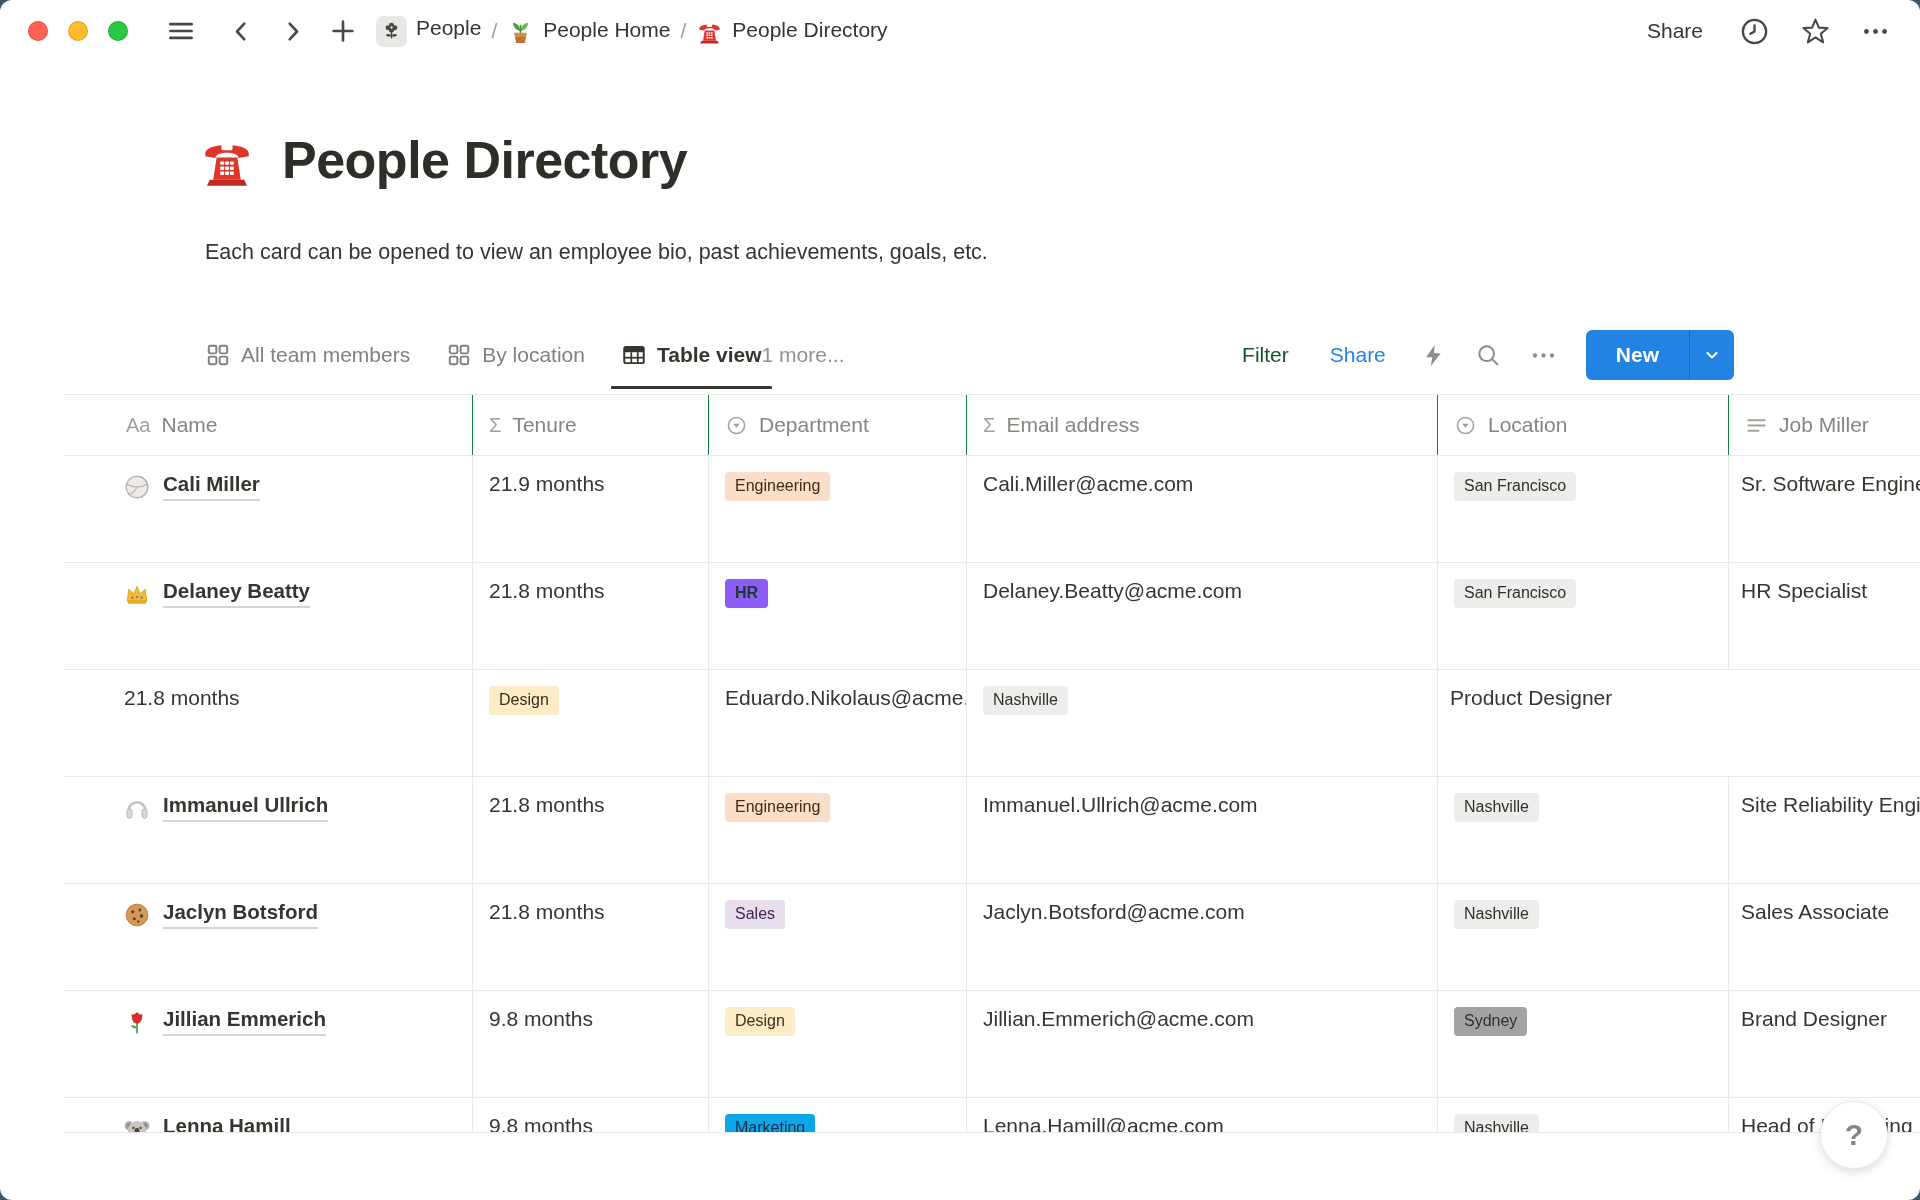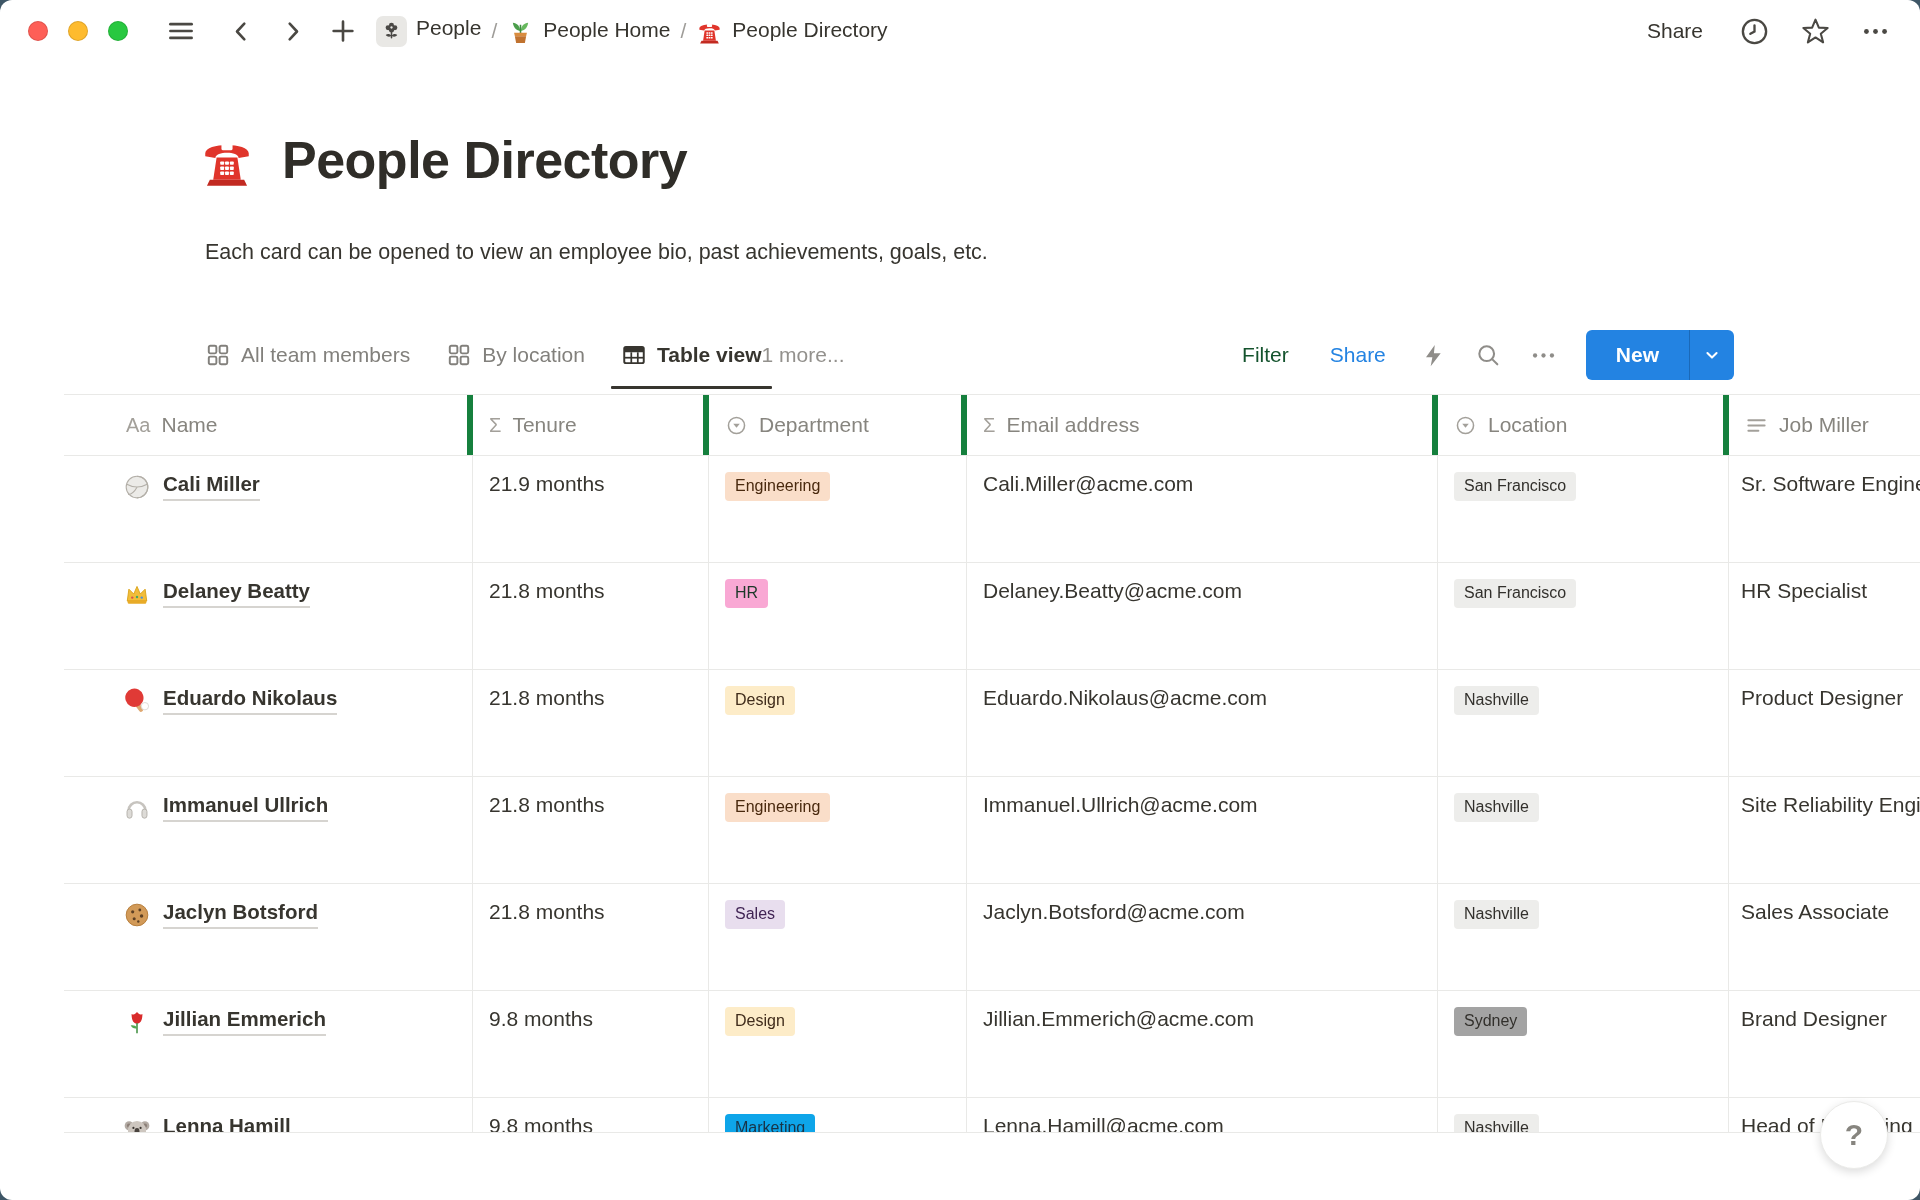--- a/index.html
+++ b/index.html
@@ -60,21 +60,21 @@
   .new-drop{display:flex;align-items:center;justify-content:center;width:44px;border-left:1px solid rgba(12,58,108,.35);}
   
   .table{
     position:absolute;left:64px;top:394px;width:1856px;height:739px;
     box-sizing:border-box;
     border-top:1px solid #e9e9e7;border-bottom:1px solid #e9e9e7;
     overflow:hidden;background:#fff;
   }
   .trow{display:grid;grid-template-columns:409px 236px 258px 471px 291px minmax(0,1fr);}
   .thead{height:60px;border-bottom:1px solid #e9e9e7;}
-  .hcell{display:flex;align-items:center;gap:11px;padding:0 12px 0 16px;border-right:6px solid #15803d;color:#87857f;font-size:21px;overflow:hidden;white-space:nowrap;cursor:pointer;}
+  .hcell{display:flex;align-items:center;gap:11px;padding:0 12px 0 16px;border-right:1px solid #15803d;color:#87857f;font-size:21px;overflow:hidden;white-space:nowrap;cursor:pointer;}
   .hcell:first-child{padding-left:62px;}
   .hcell:last-child{border-right:none;}
   .hglyph{color:#a3a09a;font-size:20px;}
   .hicn{color:#a3a09a;width:23px;height:23px;display:flex;align-items:center;}
   .tbody .trow{height:106px;border-bottom:1px solid #e9e9e7;}
   .tbody .trow:last-child{border-bottom:none;}
   .tcell{padding:16px 12px 0 16px;border-right:1px solid #e9e9e7;font-size:21px;color:#37352f;overflow:hidden;white-space:nowrap;cursor:pointer;}
   .tcell:first-child{padding-left:60px;}
   .tcell:last-child{border-right:none;padding-left:12px;}
   .name-wrap{display:flex;align-items:center;gap:13px;}
@@ -372,38 +372,26 @@
                   <rect x="3.4" y="17.6" width="17.2" height="3.4" rx="1.2" fill="#e8ab27"></rect>
                   <circle cx="7.6" cy="15.3" r="1.1" fill="#d8504f"></circle>
                   <circle cx="12" cy="14.8" r="1.1" fill="#3fa866"></circle>
                   <circle cx="16.4" cy="15.3" r="1.1" fill="#4a90d9"></circle>
                 </svg>
               </span>
               <span class="row-name">Delaney Beatty</span>
             </span>
           </div>
           <div class="tcell">21.8 months</div>
-          <div class="tcell"><span class="tag" style="background: #f9a8d4; color: rgb(28, 56, 41);">HR</span></div>
+          <div class="tcell"><span class="tag" style="background: #8b5cf6; color: rgb(28, 56, 41); font-weight: bold;">HR</span></div>
           <div class="tcell">Delaney.Beatty@acme.com</div>
           <div class="tcell"><span class="tag" style="background: rgb(237, 237, 235); color: rgb(50, 48, 44);">San Francisco</span></div>
           <div class="tcell">HR Specialist</div>
         </div>
         <div class="trow">
-          <div class="tcell">
-            <span class="name-wrap">
-              <span class="icn" style="height: 26px; width: 26px;">
-                <svg viewBox="0 0 24 24">
-                  <rect x="11.8" y="12.5" width="4.2" height="10" rx="2" fill="#dfa871" transform="rotate(-38 14 17.5)"></rect>
-                  <ellipse cx="9.6" cy="9" rx="8.4" ry="8.6" fill="#e03a36" transform="rotate(-18 9.6 9)"></ellipse>
-                  <circle cx="19.3" cy="16.8" r="3.4" fill="#ffffff" stroke="#d8d6d2" stroke-width="0.8"></circle>
-                </svg>
-              </span>
-              <span class="row-name">Eduardo Nikolaus</span>
-            </span>
-          </div>
           <div class="tcell">21.8 months</div>
           <div class="tcell"><span class="tag" style="background: rgb(253, 236, 200); color: rgb(64, 44, 27);">Design</span></div>
           <div class="tcell">Eduardo.Nikolaus@acme.com</div>
           <div class="tcell"><span class="tag" style="background: rgb(237, 237, 235); color: rgb(50, 48, 44);">Nashville</span></div>
           <div class="tcell">Product Designer</div>
         </div>
         <div class="trow">
           <div class="tcell">
             <span class="name-wrap">
               <span class="icn" style="height: 26px; width: 26px;">

